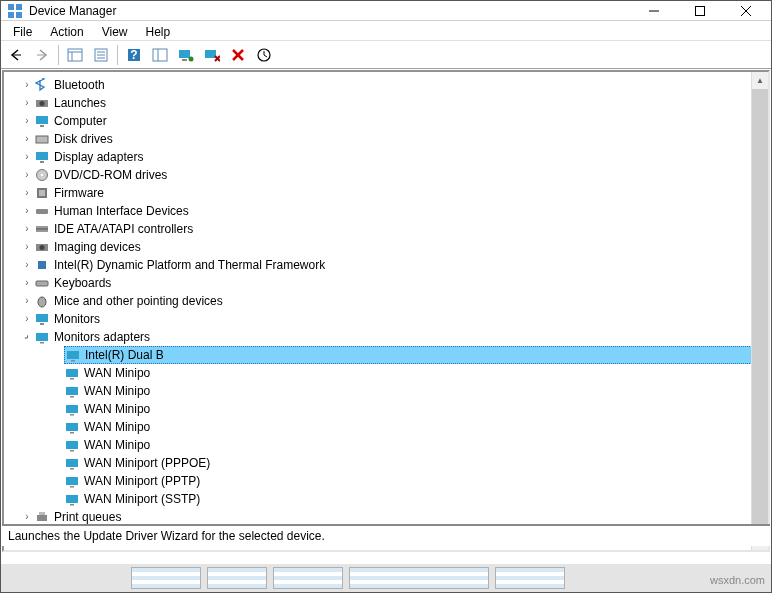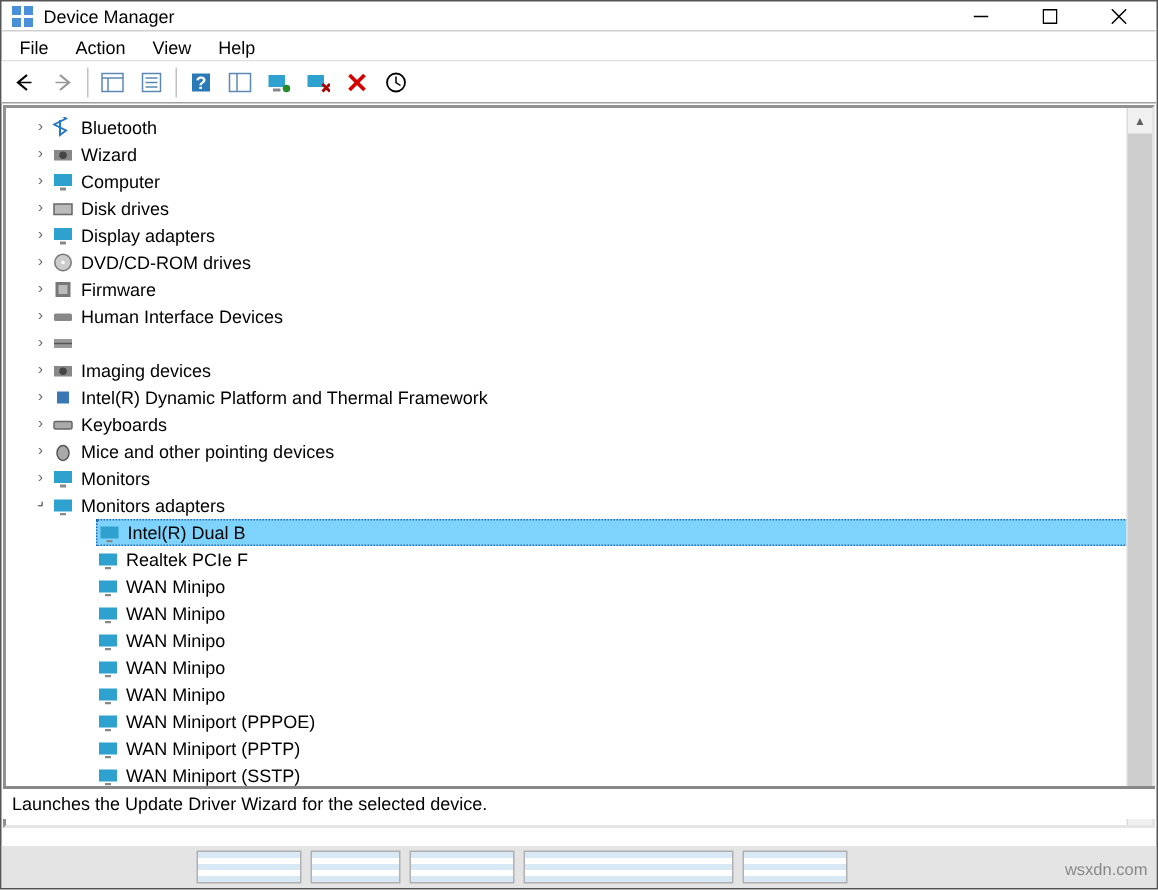--- a/index.html
+++ b/index.html
@@ -188,21 +188,21 @@
       </div>
 
   <div class="row">
         <span class="chev">›</span>
         <span class="ico">
           <svg width="14" height="14">
             <rect x="1" y="4" width="12" height="7" fill="#888"></rect>
             <circle cx="7" cy="7.5" r="2.5" fill="#444"></circle>
           </svg>
         </span>
-        <span class="label">Wizard</span>
+        <span class="label">Launches</span>
       </div>
 
   <div class="row">
         <span class="chev">›</span>
         <span class="ico mon-icon">
           <svg width="14" height="14">
             <rect x="1" y="2" width="12" height="8"></rect>
             <rect class="stand" x="5" y="11" width="4" height="2"></rect>
           </svg>
         </span>
@@ -263,20 +263,21 @@
       </div>
 
   <div class="row">
         <span class="chev">›</span>
         <span class="ico">
           <svg width="14" height="14">
             <rect x="1" y="4" width="12" height="6" fill="#999"></rect>
             <line x1="1" y1="7" x2="13" y2="7" stroke="#555"></line>
           </svg>
         </span>
+        <span class="label">IDE ATA/ATAPI controllers</span>
       </div>
 
   <div class="row">
         <span class="chev">›</span>
         <span class="ico">
           <svg width="14" height="14">
             <rect x="1" y="4" width="12" height="7" fill="#888"></rect>
             <circle cx="7" cy="7.5" r="2.5" fill="#444"></circle>
           </svg>
         </span>
@@ -337,29 +338,20 @@
 
   <div class="net-children">
     <div class="row" style="background:#7dd3fc; border:1px dotted #2a6bb0;text-align:right;">
           <span class="ico">
             <svg width="14" height="14">
               <rect x="1" y="3" width="12" height="8" fill="#2ea1cf"></rect>
               <rect x="5" y="12" width="4" height="1.5" fill="#888"></rect>
             </svg>
           </span>
           <span class="label">Intel(R) Dual B</span>
-        </div>
-    <div class="row">
-          <span class="ico">
-            <svg width="14" height="14">
-              <rect x="1" y="3" width="12" height="8" fill="#2ea1cf"></rect>
-              <rect x="5" y="12" width="4" height="1.5" fill="#888"></rect>
-            </svg>
-          </span>
-          <span class="label">Realtek PCIe F</span>
         </div>
     <div class="row">
           <span class="ico">
             <svg width="14" height="14">
               <rect x="1" y="3" width="12" height="8" fill="#2ea1cf"></rect>
               <rect x="5" y="12" width="4" height="1.5" fill="#888"></rect>
             </svg>
           </span>
           <span class="label">WAN Minipo</span>
         </div>

